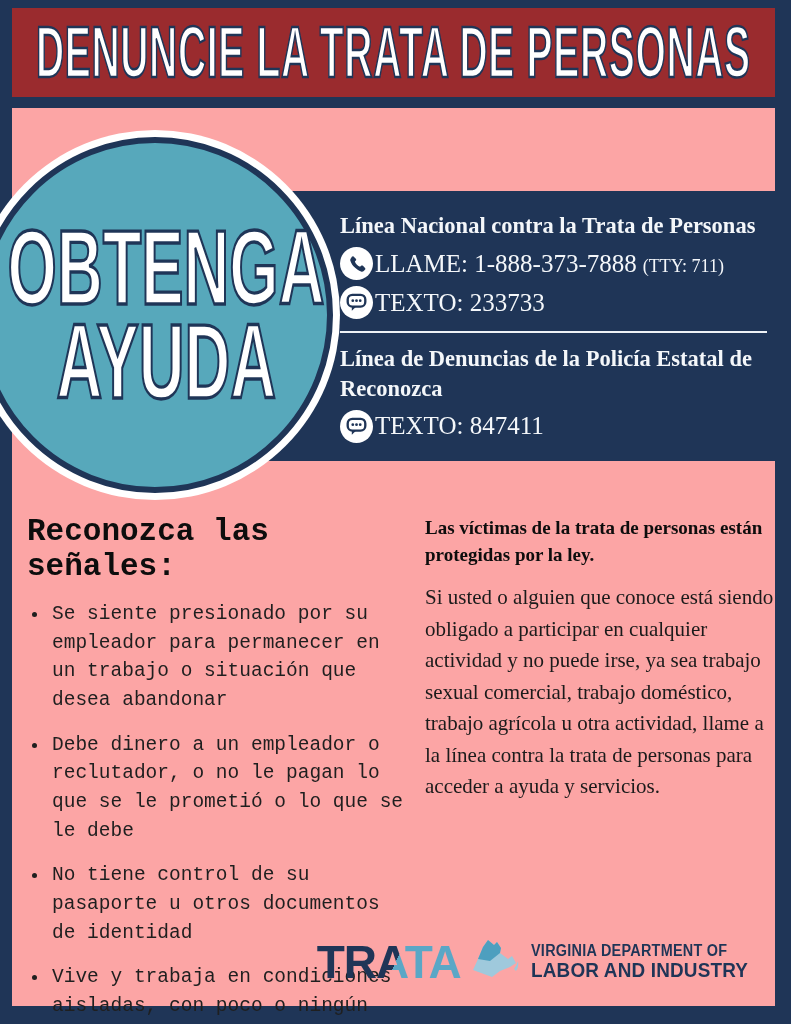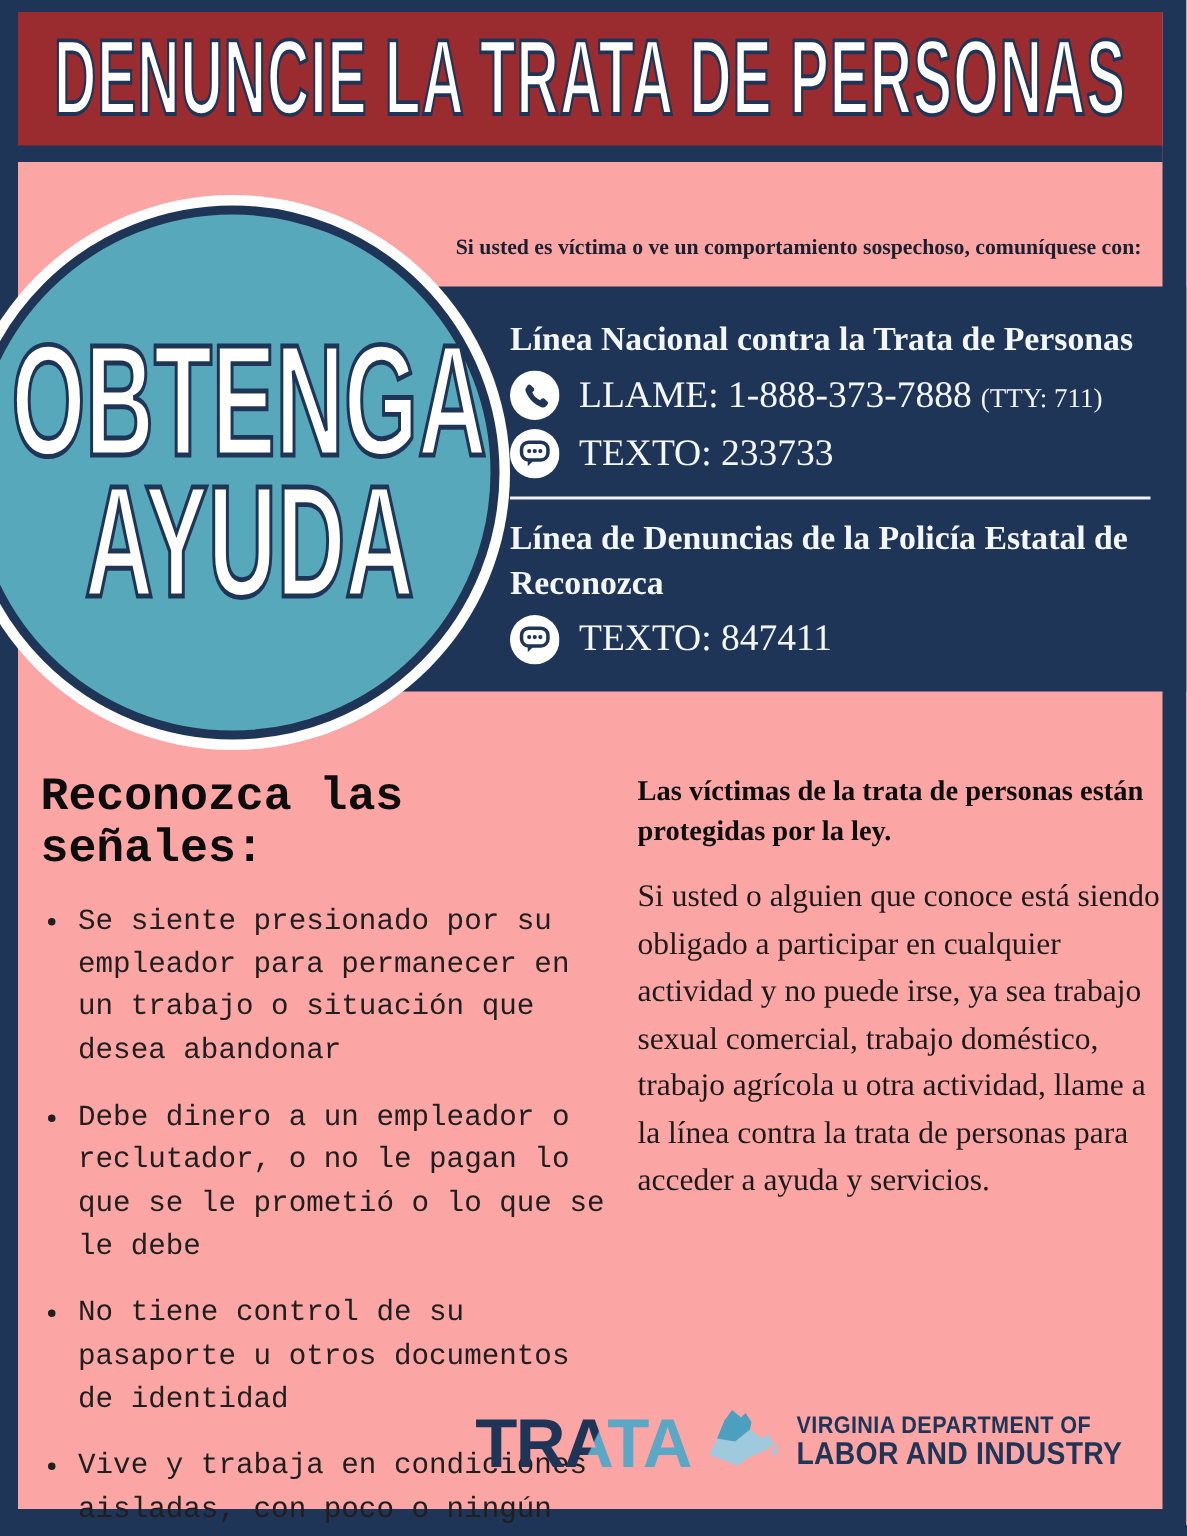--- a/index.html
+++ b/index.html
@@ -25,21 +25,21 @@
              font-family:"Liberation Sans","DejaVu Sans",sans-serif;font-weight:800;font-size:96px;
              line-height:0.98;color:#ffffff;-webkit-text-stroke:3px #1f3557;
              transform:scale(0.66,1.10);transform-origin:center center;}
 
   
   .contact-intro{position:absolute;top:149px;right:14px;white-space:nowrap;
                  font-size:14.5px;font-weight:bold;color:#1a2030;}
   .contact-panel{position:absolute;top:183px;left:250px;right:-16px;height:270px;background:#1f3557;
                  box-sizing:border-box;padding:20px 24px 12px 78px;z-index:1;color:#f4f7fa;}
   .hotline-title{font-size:22.5px;font-weight:bold;line-height:1.3;margin:0 0 7px 0;color:#f4f7fa;}
-  .contact-row{display:flex;align-items:center;gap:13px;margin:6px 0;}
+  .contact-row{display:flex;align-items:center;gap:2px;margin:6px 0;}
   .icon-badge{width:33px;height:33px;flex:0 0 33px;}
   .contact-text{font-size:25px;color:#f4f7fa;white-space:nowrap;}
   .tty{font-size:18px;margin-left:6px;}
   .panel-divider{border:none;border-top:2px solid #eef2f6;margin:12px 0 11px 0;}
 
   
   .signs-col{position:absolute;left:15px;top:506px;width:378px;color:#1c1c1c;font-family:Liberation Mono, monospace;}
   .signs-heading{font-size:31px;font-weight:bold;color:#0d0d0d;margin:0 0 16px 0;}
   .signs-list{margin:0;padding:0 0 0 22px;list-style:disc;}
   .signs-list li{font-size:19.5px;line-height:1.47;margin-bottom:16px;color:#1f1f1f;padding-left:3px;}
@@ -63,21 +63,20 @@
 </head>
 <body>
 
 <div class="poster">
   <div class="inner">
 
     <div class="header-band">
       <span class="header-title">DENUNCIE LA TRATA DE PERSONAS</span>
     </div>
 
-    <div class="contact-intro">Si usted es víctima o ve un comportamiento sospechoso, comuníquese con:</div>
 
     <div class="contact-panel">
       <h2 class="hotline-title">Línea Nacional contra la Trata de Personas</h2>
 
       <div class="contact-row">
         <span class="icon-badge">
           <svg viewBox="0 0 24 24" width="33" height="33">
             <circle cx="12" cy="12" r="12" fill="#ffffff"></circle>
             <path fill="#1f3557" d="M8.6 7.1c.4-.4 1-.5 1.4-.1l1.5 1.5c.4.4.4 1 0 1.4l-.7.7c.3.8.8 1.6 1.5 2.3.7.7 1.5 1.2 2.3 1.5l.7-.7c.4-.4 1-.4 1.4 0l1.5 1.5c.4.4.3 1-.1 1.4l-.8.8c-.5.5-1.3.7-2 .4-1.7-.6-3.3-1.6-4.7-3-1.4-1.4-2.4-3-3-4.7-.3-.7-.1-1.5.4-2l.6-1z"></path>
           </svg>

